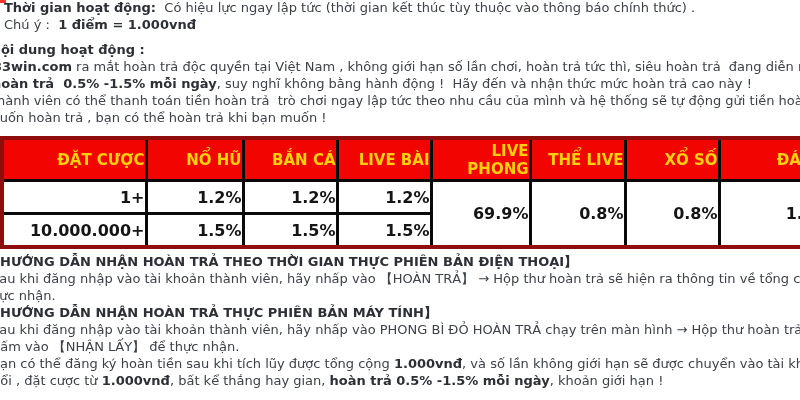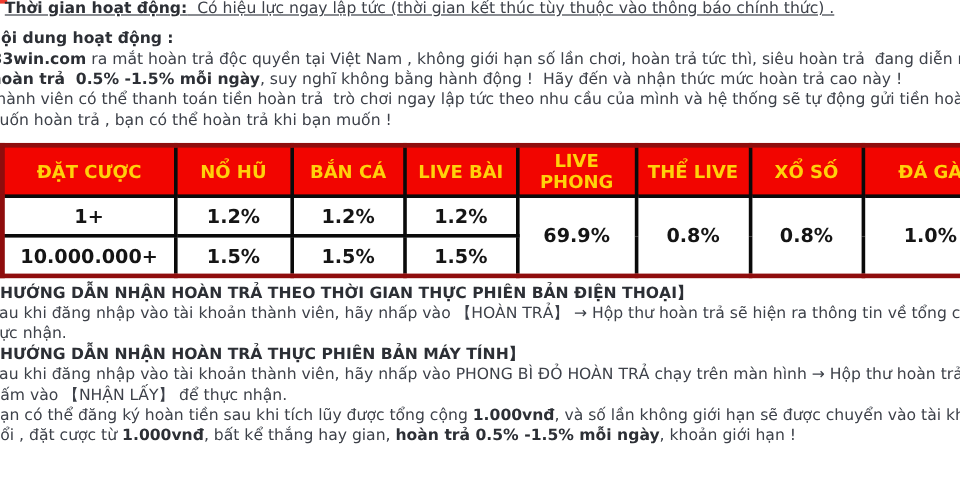--- a/index.html
+++ b/index.html
@@ -28,21 +28,21 @@
   
   .table-wrap { margin-top: 10px; width: 800px; overflow: hidden; }
   table.cashback {
     border-collapse: collapse;
     table-layout: fixed;
     width: 830px;
     border: 4px solid #8f0d0d;
   }
   table.cashback th, table.cashback td {
     border: 3px solid #0a0a0a;
-    text-align: center;
+    text-align: right;
     vertical-align: middle;
     padding: 0;
   }
   table.cashback th {
     background: #f20500;
     color: #ffd10a;
     font-size: 15px;
     font-weight: bold;
     height: 39px;
   }
@@ -56,21 +56,22 @@
   .bottom-block { margin-top: 4px; }
 </style>
 </head>
 <body>
 
 <div>
 
   <span class="bullet-sliver"></span>
 
   <div class="text-block">
-    <div class="line" style="margin-top:-1px;margin-left:4px;text-decoration:underline;"><span class="b">Thời gian hoạt động:</span><span>  Có hiệu lực ngay lập tức (thời gian kết thúc tùy thuộc vào thông báo chính thức) .</span></div>
+    <div class="line" style="margin-top:-1px;margin-left:4px;"><span class="b">Thời gian hoạt động:</span><span>  Có hiệu lực ngay lập tức (thời gian kết thúc tùy thuộc vào thông báo chính thức) .</span></div>
+    <div class="line" style="margin-left:4px;"><span>Chú ý :  </span><span class="b">1 điểm = 1.000vnđ</span></div>
     <div class="line head" style="margin-top:8px;margin-left:-10px;"><span class="b">Nội dung hoạt động :</span></div>
     <div class="line" style="margin-left:-7px;"><span class="b">33win.com</span><span> ra mắt hoàn trả độc quyền tại Việt Nam , không giới hạn số lần chơi, hoàn trả tức thì, siêu hoàn trả  đang diễn ra sôi nổi, đặt cược bắt đầu từ </span></div>
     <div class="line" style="margin-left:-8px;"><span class="b">hoàn trả  0.5% -1.5% mỗi ngày</span><span>, suy nghĩ không bằng hành động !  Hãy đến và nhận thức mức hoàn trả cao này !</span></div>
     <div class="line" style="margin-left:-11px;"><span>Thành viên có thể thanh toán tiền hoàn trả  trò chơi ngay lập tức theo nhu cầu của mình và hệ thống sẽ tự động gửi tiền hoàn trả vào tài khoản thành viên  trong vòng 1 phút</span></div>
     <div class="line" style="margin-left:-13px;"><span>muốn hoàn trả , bạn có thể hoàn trả khi bạn muốn !</span></div>
   </div>
 
   <div class="table-wrap">
     <table class="cashback">
       <colgroup>

